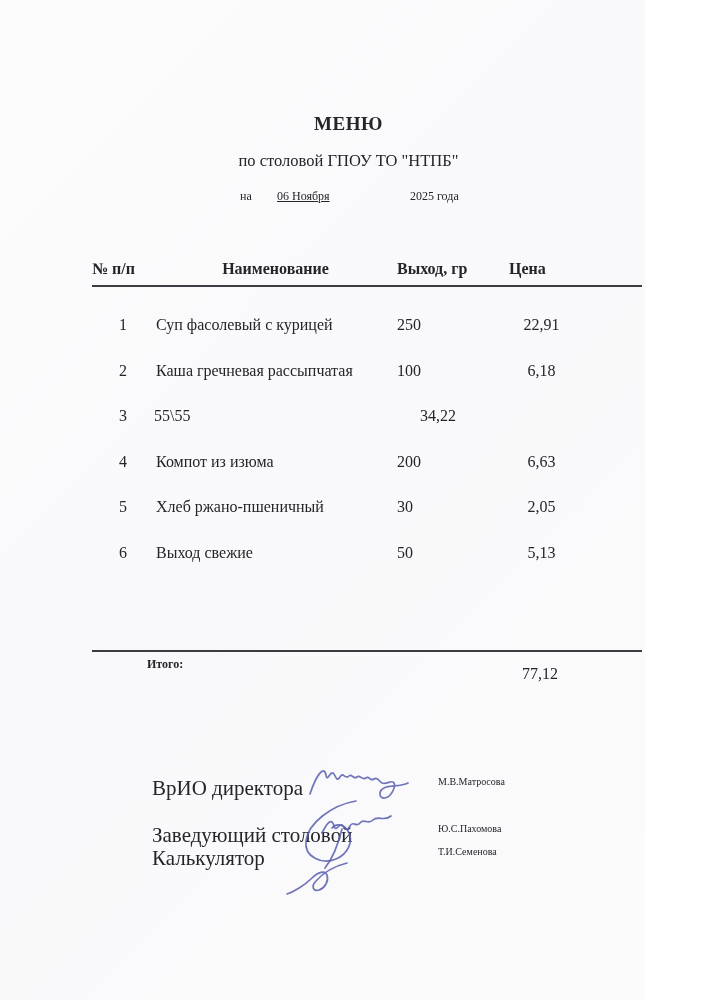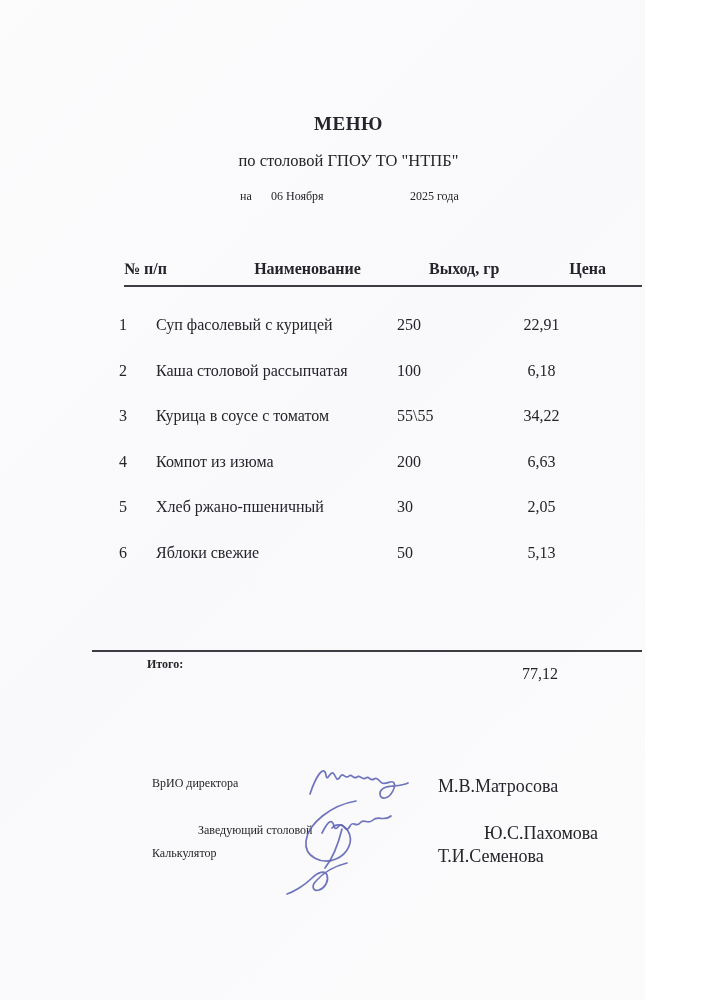--- a/index.html
+++ b/index.html
@@ -21,38 +21,37 @@
   .doc-title {
     position: absolute; left: 0; top: 113px; width: 697px;
     font-size: 19px; font-weight: bold; letter-spacing: 0.5px;
   }
   .doc-subtitle {
     position: absolute; left: 0; top: 151px; width: 697px;
     font-size: 16.5px;
   }
   .date-part { position: absolute; top: 189px; font-size: 12px; }
   .date-prefix   { left: 240px; }
-  .date-daymonth { left: 271px; }
+  .date-daymonth { left: 277px; text-decoration: underline; }
   .date-year     { left: 410px; }
 
   
   .menu-table { position: absolute; left: 92px; top: 260px; width: 550px; }
   .thead {
     display: grid;
     grid-template-columns: 62px 243px 112px 95px;
     height: 27px;
     font-weight: bold;
     font-size: 16px;
     border-bottom: 2px solid #3c3c42;
-    margin-left: 32px;
   }
   .thead .h-num    { text-align: left; }
   .thead .h-name   { text-align: center; }
   .thead .h-output { text-align: left; }
-  .thead .h-price  { text-align: right; padding-right: 30px; }
+  .thead .h-price  { text-align: left; padding-right: 30px; }
 
   .tbody { margin-top: 29px; }
   .menu-row {
     display: grid;
     grid-template-columns: 62px 243px 112px 95px;
     height: 45.5px;
     font-size: 16px;
     align-items: start;
   }
   .menu-row .c-num    { text-align: center; }
@@ -68,24 +67,24 @@
   .total-label {
     position: absolute; left: 147px; top: 657px;
     font-size: 12px; font-weight: bold;
   }
   .total-value {
     position: absolute; left: 500px; top: 665px; width: 80px;
     text-align: center; font-size: 16px; font-weight: normal;
   }
 
   
-  .sig-role { position: absolute; left: 152px; font-size: 12px; }
-  .sig-name { position: absolute; left: 438px; font-size: 18px; text-align: right; }
+  .sig-role { position: absolute; left: 152px; font-size: 21px; }
+  .sig-name { position: absolute; left: 438px; font-size: 10px; text-align: right; }
   .r1 { top: 776px; }
-  .r2 { top: 823px; margin-left: 46px; }
+  .r2 { top: 823px; }
   .r3 { top: 846px; }
   .sig-svg { position: absolute; overflow: visible; }
   .sig1 { left: 302px; top: 752px; }
   .sig2 { left: 292px; top: 797px; }
   .sig3 { left: 283px; top: 855px; }
   .sig-svg path { fill: none; stroke-width: 1.7; stroke-linecap: round; opacity: 0.88; }
 </style>
 </head>
 <body>
 
@@ -108,45 +107,44 @@
     </div>
     <div class="tbody">
       <div class="menu-row">
         <div class="c-num">1</div>
         <div class="c-name">Суп фасолевый с курицей</div>
         <div class="c-output">250</div>
         <div class="c-price">22,91</div>
       </div>
       <div class="menu-row">
         <div class="c-num">2</div>
-        <div class="c-name">Каша столовой рассыпчатая</div>
+        <div class="c-name">Каша гречневая рассыпчатая</div>
         <div class="c-output">100</div>
         <div class="c-price">6,18</div>
       </div>
       <div class="menu-row">
         <div class="c-num">3</div>
-        <div class="c-name">Курица в соусе с томатом</div>
         <div class="c-output">55\55</div>
         <div class="c-price">34,22</div>
       </div>
       <div class="menu-row">
         <div class="c-num">4</div>
         <div class="c-name">Компот из изюма</div>
         <div class="c-output">200</div>
         <div class="c-price">6,63</div>
       </div>
       <div class="menu-row">
         <div class="c-num">5</div>
         <div class="c-name">Хлеб ржано-пшеничный</div>
         <div class="c-output">30</div>
         <div class="c-price">2,05</div>
       </div>
       <div class="menu-row">
         <div class="c-num">6</div>
-        <div class="c-name">Яблоки свежие</div>
+        <div class="c-name">Выход свежие</div>
         <div class="c-output">50</div>
         <div class="c-price">5,13</div>
       </div>
     </div>
   </div>
 
   <div class="total-rule"></div>
   <div class="total-label">Итого:</div>
   <div class="total-value">77,12</div>
 

